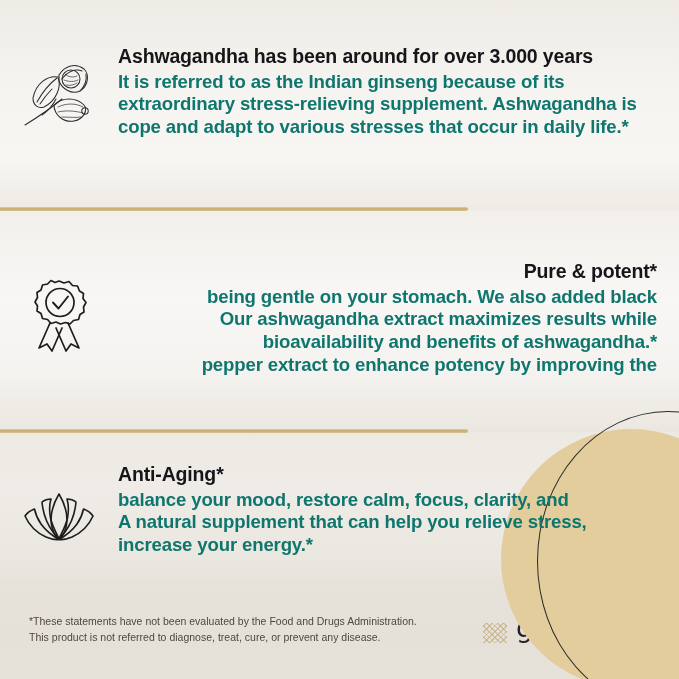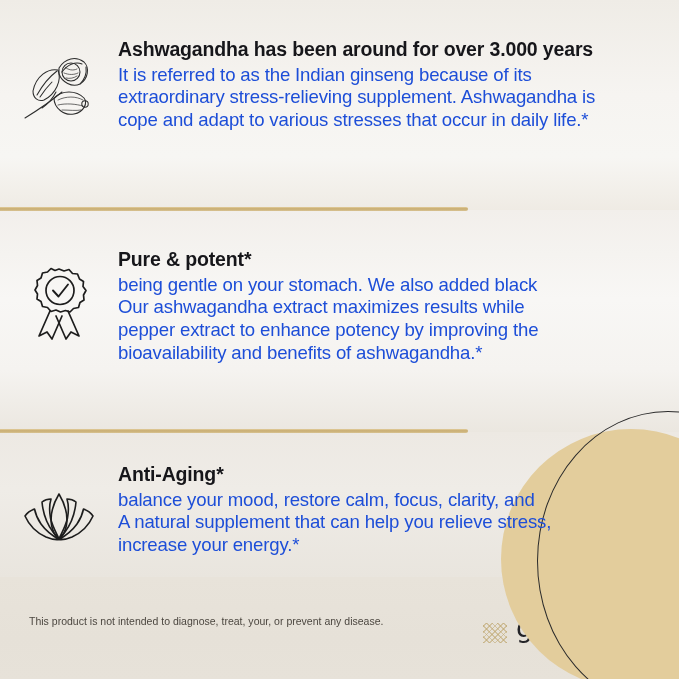--- a/index.html
+++ b/index.html
@@ -61,22 +61,22 @@
   }
   .divider-1 { top:207px; width:468px; }
   .divider-2 { top:429px; width:468px; }
 
   
   .section {
     position:absolute; left:0; width:100%;
     display:flex; align-items:flex-start;
     z-index:4;
   }
-  .sec-1 { top:38px; }
-  .sec-2 { top:248px; }
+  .sec-1 { top:45px; }
+  .sec-2 { top:260px;text-align:right; }
   .sec-3 { top:463px; }
 
   .icon-col {
     width:118px;
     display:flex; justify-content:center;
     flex:0 0 118px;
   }
   .icon-plant  { margin-top:10px; }
   .icon-ribbon { margin-top:18px; }
   .icon-lotus  { margin-top:28px; }
@@ -86,22 +86,22 @@
   h2 {
     font-size:19.5px;
     font-weight:bold;
     color:#16161a;
     letter-spacing:-0.15px;
     line-height:1.22;
     margin-bottom:2px;
   }
   .body-text {
     font-size:18.6px;
-    font-weight:400;
-    color:#1d4ed8;
+    font-weight:700;
+    color:#0f766e;
     line-height:1.215;
     letter-spacing:-0.15px;
   }
   .body-text span { display:block; }
 
   
   .footer {
     position:absolute; left:0; bottom:0;
     width:100%; height:102px;
     z-index:5;
@@ -219,22 +219,22 @@
         <circle cx="34" cy="24.5" r="14"></circle>
         <path d="M27 24.5 L32.5 30.5 L42 18.5" stroke-width="1.9"></path>
       </svg>
     </span>
   </div>
   <div class="text-col">
     <h2>Pure &amp; potent*</h2>
     <div class="body-text">
       <span>being gentle on your stomach. We also added black</span>
       <span>Our ashwagandha extract maximizes results while</span>
+      <span>bioavailability and benefits of ashwagandha.*</span>
       <span>pepper extract to enhance potency by improving the</span>
-      <span>bioavailability and benefits of ashwagandha.*</span>
     </div>
   </div>
 </div>
 
 <div class="section sec-3">
   <div class="icon-col">
     <span class="icon-lotus">
       <svg width="78" height="52" viewBox="0 0 78 52" fill="none" stroke="#1d1d1d" stroke-width="1.6" stroke-linecap="round" stroke-linejoin="round">
 
         <path d="M39 3 C33 13, 30 24, 31.5 34 C33 42, 36 46, 39 48 C42 46, 45 42, 46.5 34 C48 24, 45 13, 39 3 Z"></path>
@@ -252,21 +252,22 @@
     <div class="body-text">
       <span>balance your mood, restore calm, focus, clarity, and</span>
       <span>A natural supplement that can help you relieve stress,</span>
       <span>increase your energy.*</span>
     </div>
   </div>
 </div>
 
 <div class="footer">
   <div class="footnote">
-    <span>This product is not intended to diagnose, treat, your, or prevent any disease.</span>
+    <span>*These statements have not been evaluated by the Food and Drugs Administration.</span>
+    <span>This product is not referred to diagnose, treat, cure, or prevent any disease.</span>
   </div>
 </div>
 
 <div class="logo-block">
   <div class="hatch"></div>
   <div class="logo-mark">
     <div class="logo-word">gflow</div>
     <div class="logo-sub">vitamins</div>
   </div>
 </div>

